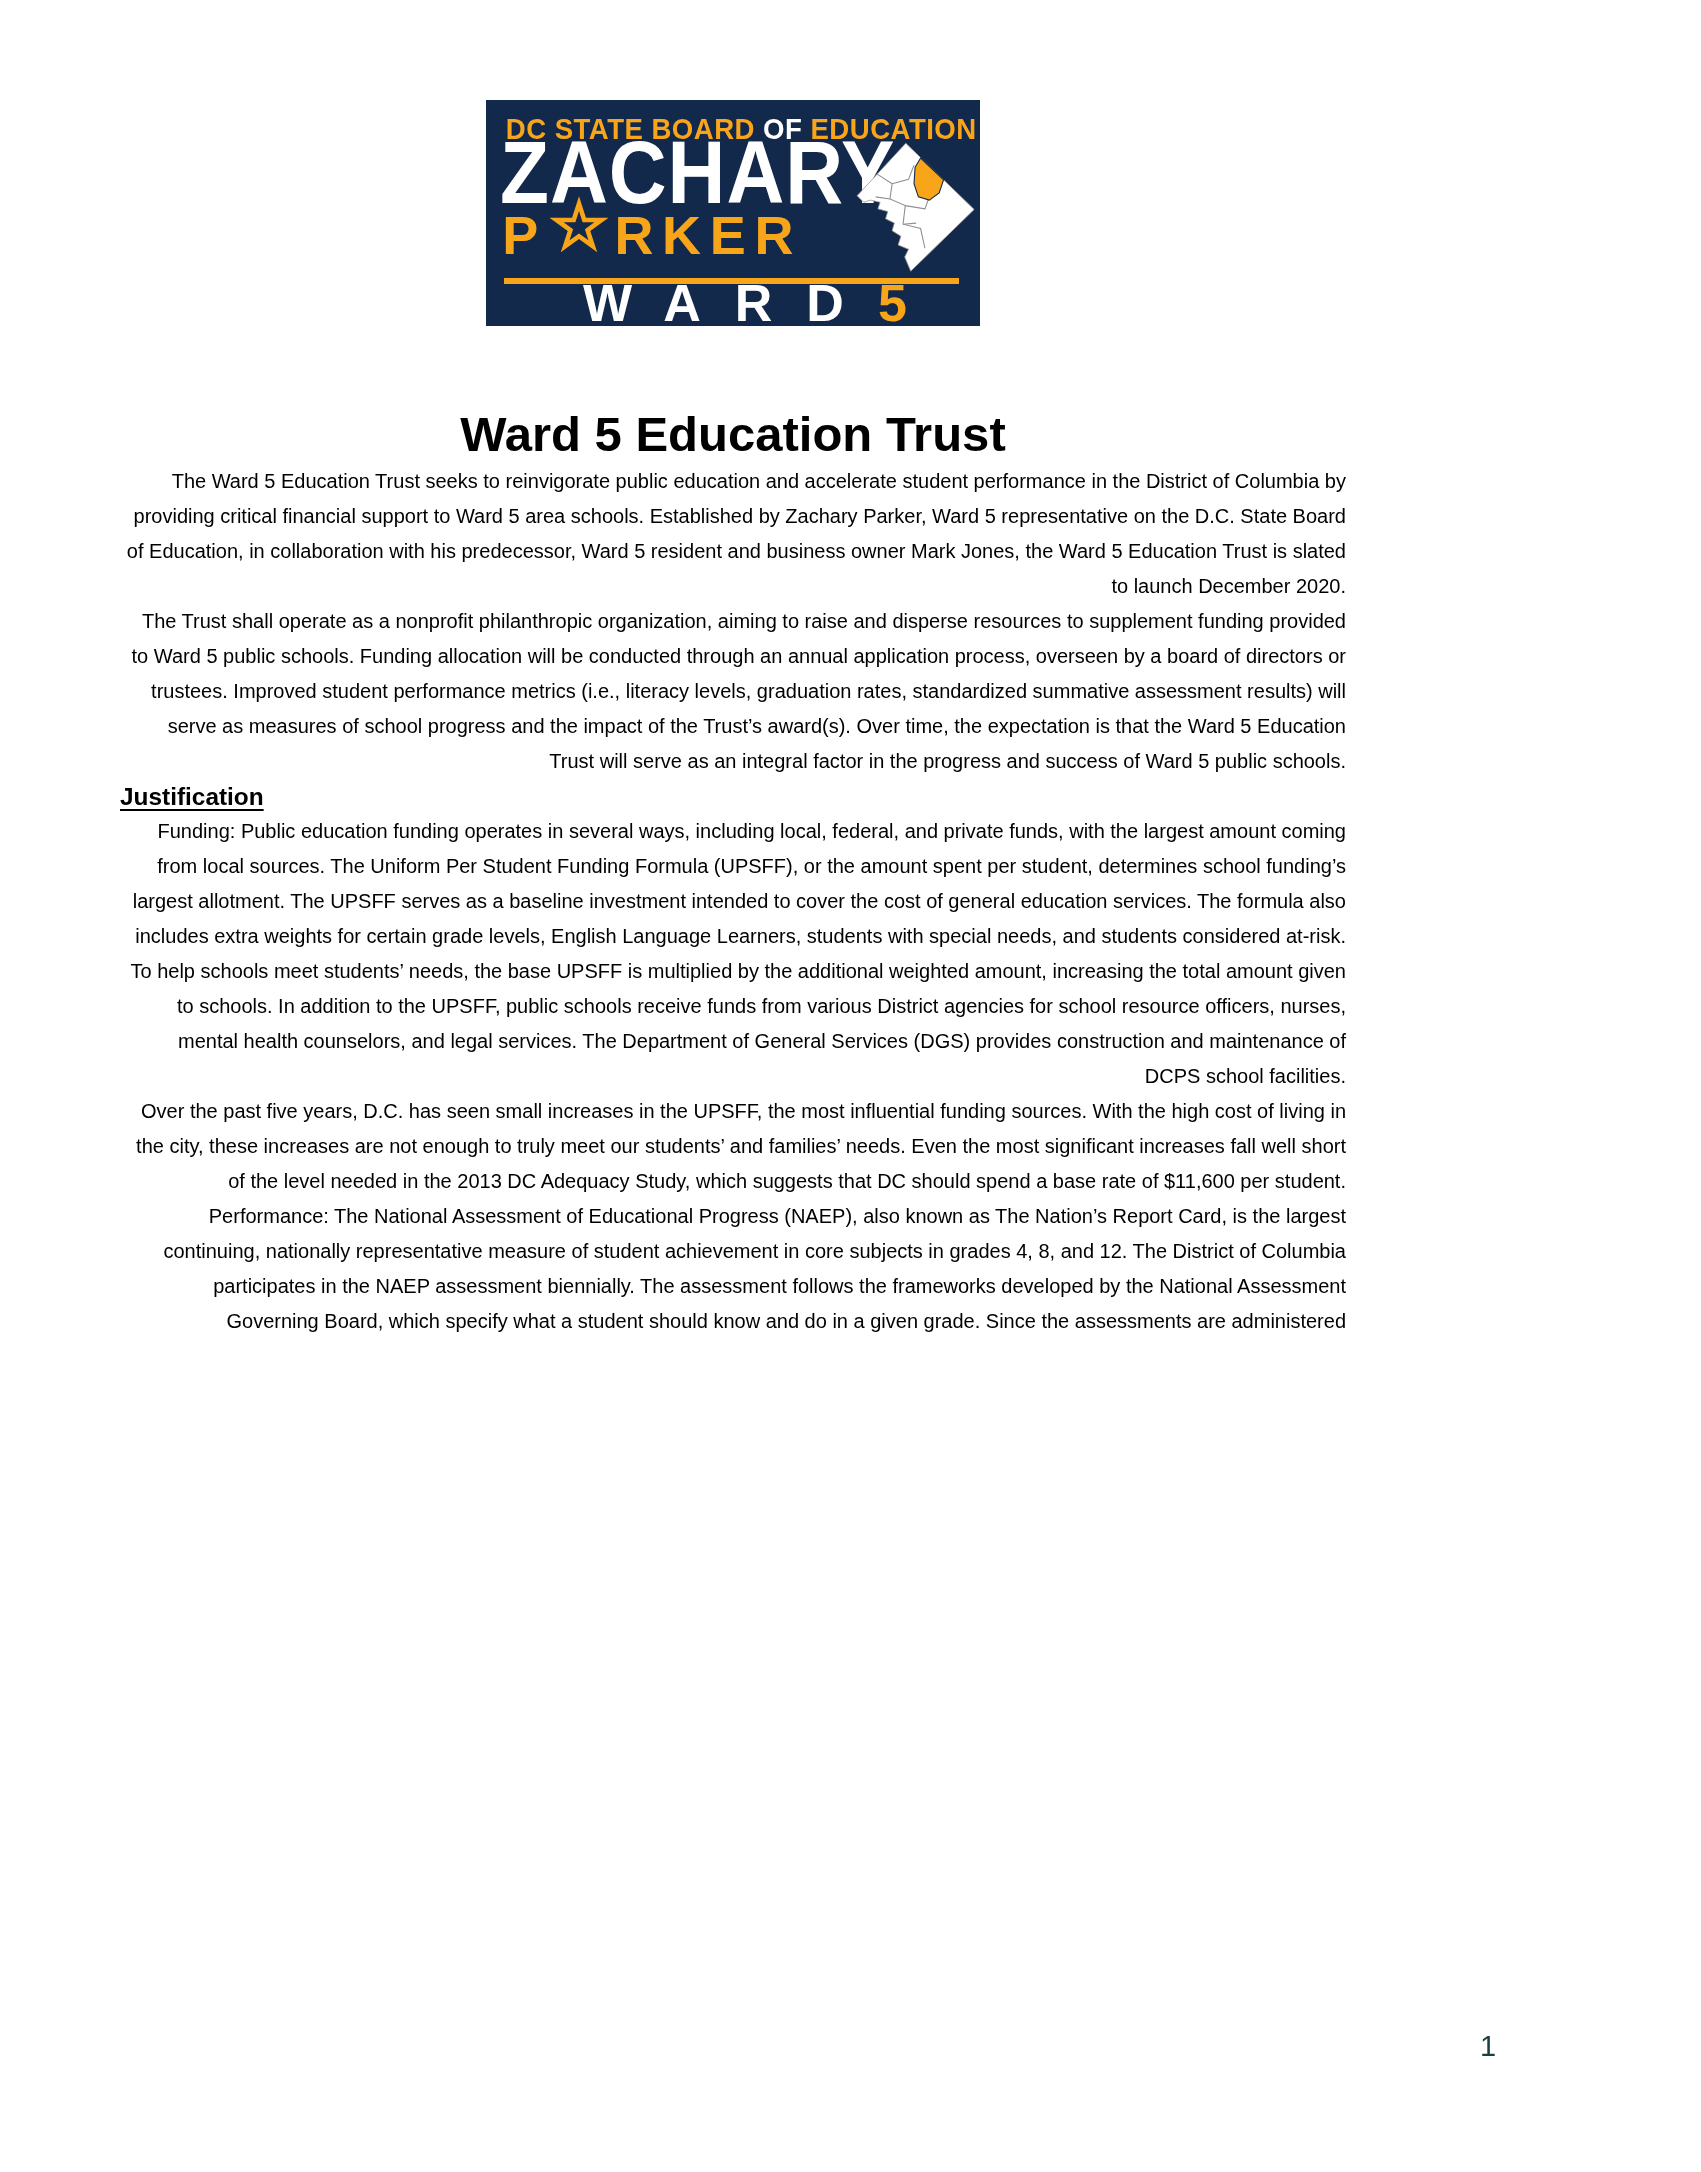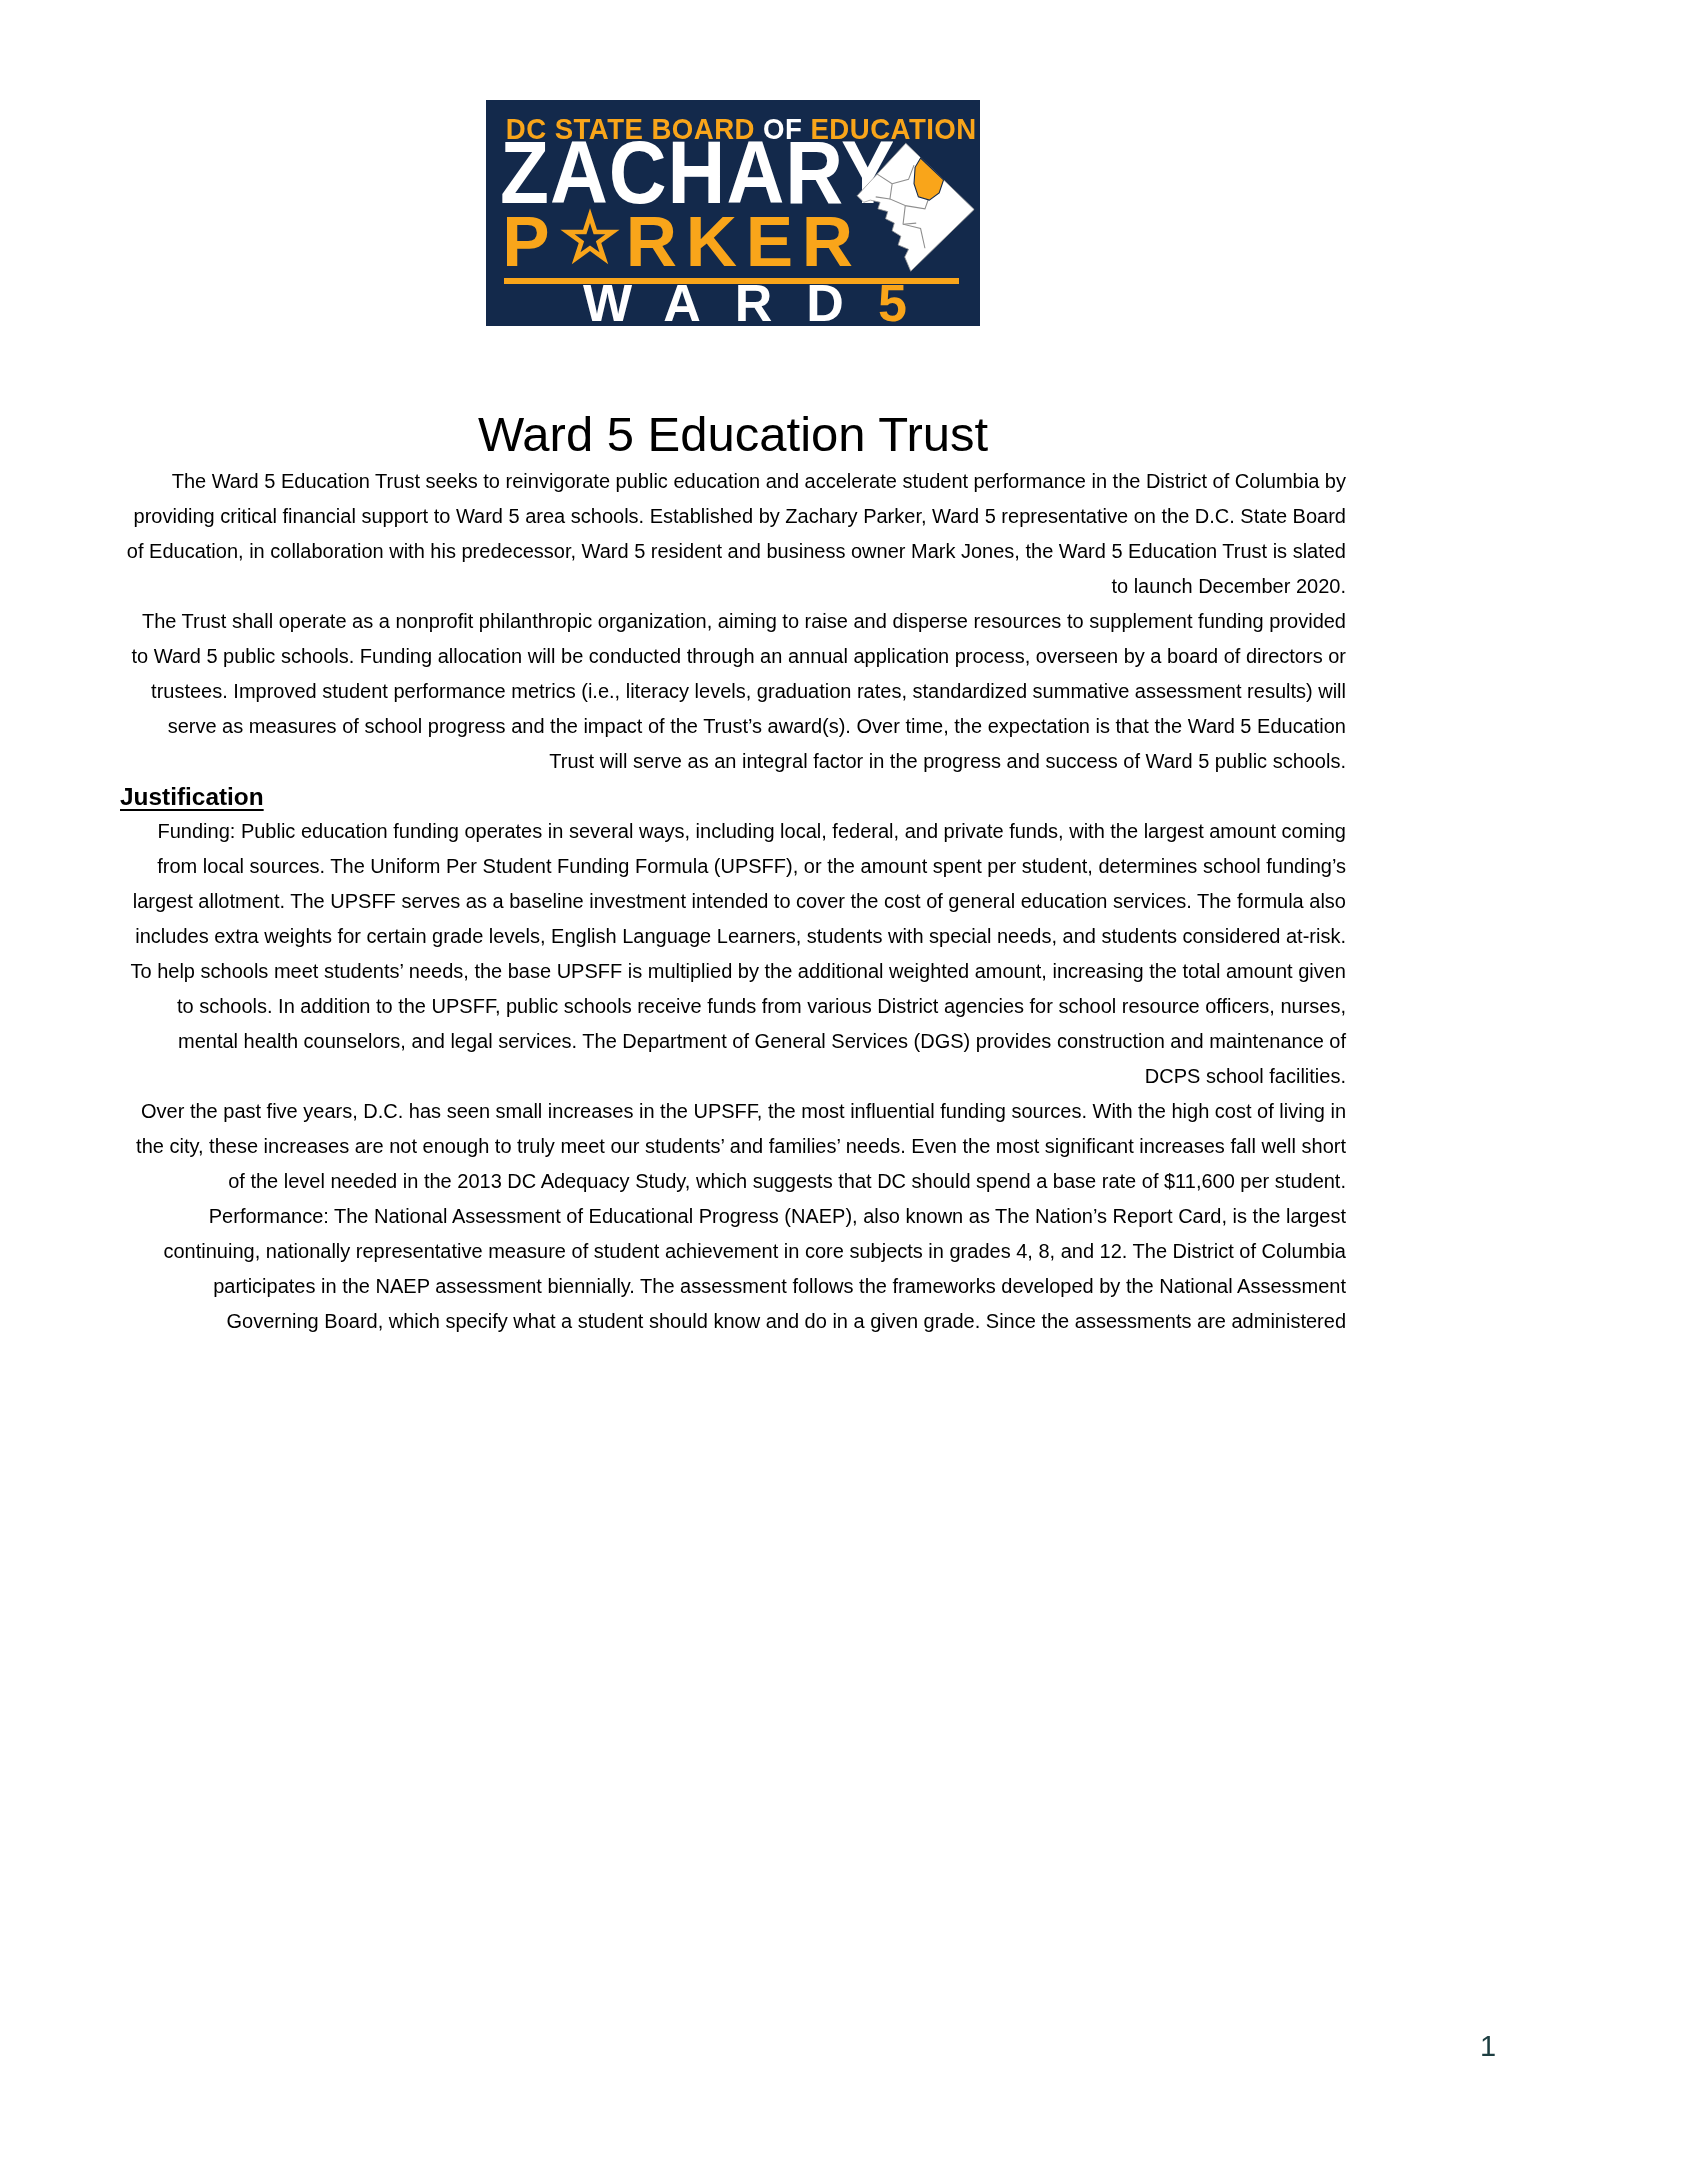--- a/index.html
+++ b/index.html
@@ -35,41 +35,41 @@
   }
   .logo-tagline .org{color:#F9A51A;}
   .logo-tagline .of{color:#ffffff;}
   .logo-zachary{
     position:absolute;top:28px;left:13.6px;
     font-size:89px;font-weight:bold;line-height:89px;
     color:#ffffff;letter-spacing:1.1px;white-space:nowrap;
     transform:scaleX(0.90);transform-origin:left top;
   }
   .logo-parker{
-    position:absolute;top:101px;left:16.3px;
-    font-size:71px;font-weight:bold;line-height:81px;
+    position:absolute;top:95px;left:16.3px;
+    font-size:54px;font-weight:bold;line-height:81px;
     color:#F9A51A;letter-spacing:8.7px;white-space:nowrap;
   }
   .star-icon{vertical-align:-3.3px;margin:0 4.3px 0 1.1px;}
   .logo-underline{
     position:absolute;top:178px;left:18px;
     width:455px;height:6px;background:#F9A51A;
   }
   .logo-ward{
     position:absolute;top:183px;left:97px;
     font-size:52px;font-weight:bold;line-height:40px;
     color:#ffffff;letter-spacing:34px;white-space:nowrap;
   }
   .logo-ward .ward-five{color:#F9A51A;}
   .dc-map{position:absolute;top:41px;left:358px;}
   
   .doc-title{
     margin:79px 0 0 0;
     text-align:center;
-    font-size:49px;font-weight:normal;line-height:59px;
+    font-size:49px;font-weight:bold;line-height:59px;
   }
   .heading{
     font-size:24.4px;font-weight:bold;line-height:35px;
     text-decoration:underline;
     text-underline-offset:3.8px;
     text-decoration-thickness:1.6px;
   }
   .h-context{margin-top:53px;}
   .h-just{}
   p.body-par{

